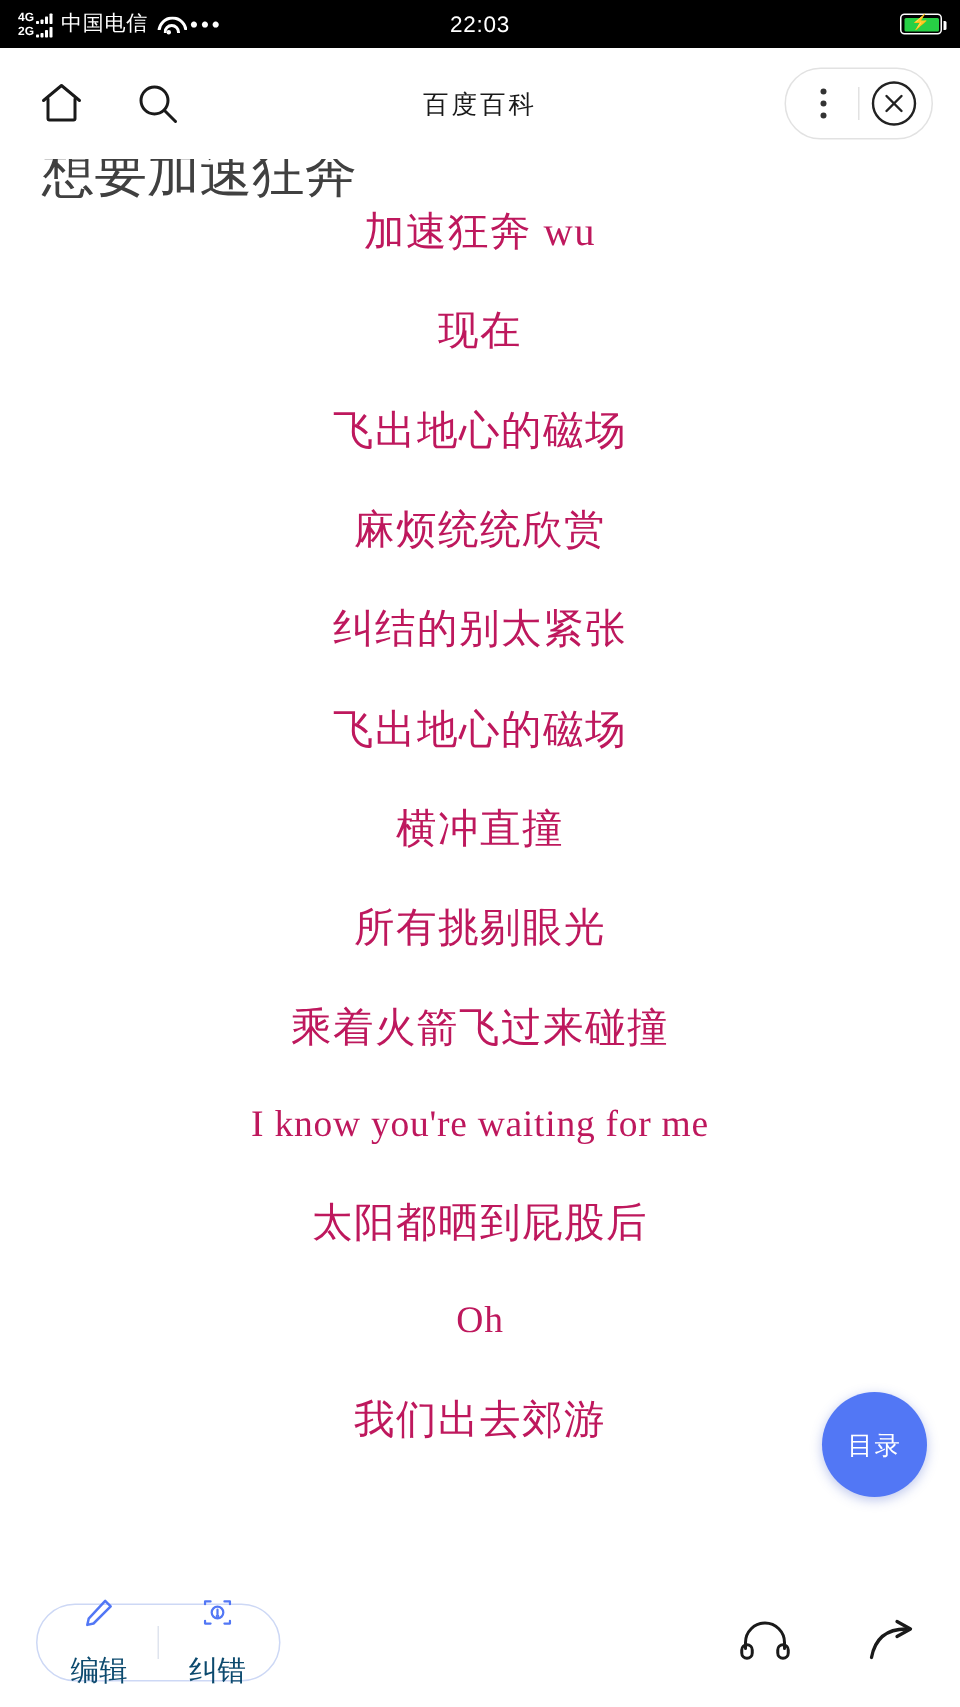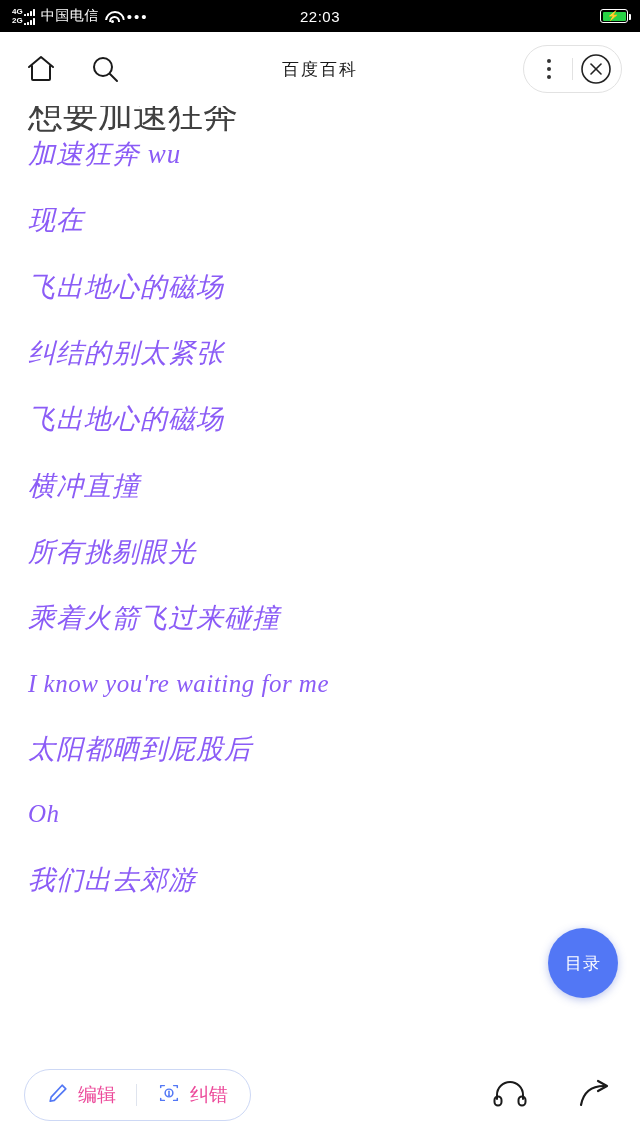--- a/index.html
+++ b/index.html
@@ -98,27 +98,27 @@
     position:absolute; top:106px; left:0; right:0; bottom:86px;
     overflow:hidden; background:#fff;
   }
   .clipped-line {
     position:absolute; top:-14px; left:28px;
     font-family:"Liberation Serif", serif;
     font-size:35px; color:#404040; white-space:nowrap;
   }
   .lyrics { padding:34px 28px 0 28px; }
   .lyric {
-    font-size:27px; color:#8b5cf6;
-    font-family:"Liberation Serif", serif;
-    font-style:italic;
+    font-size:27px; color:#be185d;
+    font-family:"Liberation Serif", serif;
     line-height:1.05;
     margin-bottom:38px;
     letter-spacing:1px;
     white-space:nowrap;
+    text-align:center;
   }
   .lyric.latin {
     font-size:25px; letter-spacing:0.5px;
   }
 
   
   .fab {
     position:absolute; right:22px; bottom:140px;
     width:70px; height:70px; border-radius:50%;
     background:#5277f5; color:#fff;
@@ -132,22 +132,22 @@
   .bottombar {
     position:absolute; left:0; right:0; bottom:0; height:86px;
     background:#fff; display:flex; align-items:center;
     padding:0 24px;
   }
   .pill {
     display:flex; align-items:center;
     height:52px; border:1px solid #cdd8f5; border-radius:28px;
     padding:0 22px; color:#4a6fe8;
   }
-  .pill-item { display:flex; align-items:center; gap:9px; font-size:19px; color:#ec4899;
-    font-family:"Liberation Serif", serif; }
+  .pill-item { display:flex; align-items:center; gap:9px; font-size:19px; color:#0c4a6e;
+    font-family:"Liberation Serif", serif;flex-direction:column; }
   .pill .divider { width:1px; height:22px; background:#dfe4ee; margin:0 20px; }
   .bb-right { margin-left:auto; display:flex; align-items:center; gap:46px; }
   .bb-icon { width:40px; height:40px; display:flex; align-items:center; justify-content:center; }
 </style>
 </head>
 <body>
 
 <div class="statusbar">
   <div class="sb-left">
     <div class="net-stack">
@@ -219,20 +219,21 @@
     </div>
   </div>
 </div>
 
 <div class="content">
   <div class="clipped-line">想要加速狂奔</div>
   <div class="lyrics">
     <div class="lyric">加速狂奔 wu</div>
     <div class="lyric">现在</div>
     <div class="lyric">飞出地心的磁场</div>
+    <div class="lyric">麻烦统统欣赏</div>
     <div class="lyric">纠结的别太紧张</div>
     <div class="lyric">飞出地心的磁场</div>
     <div class="lyric">横冲直撞</div>
     <div class="lyric">所有挑剔眼光</div>
     <div class="lyric">乘着火箭飞过来碰撞</div>
     <div class="lyric latin">I know you're waiting for me</div>
     <div class="lyric">太阳都晒到屁股后</div>
     <div class="lyric latin">Oh</div>
     <div class="lyric">我们出去郊游</div>
   </div>

